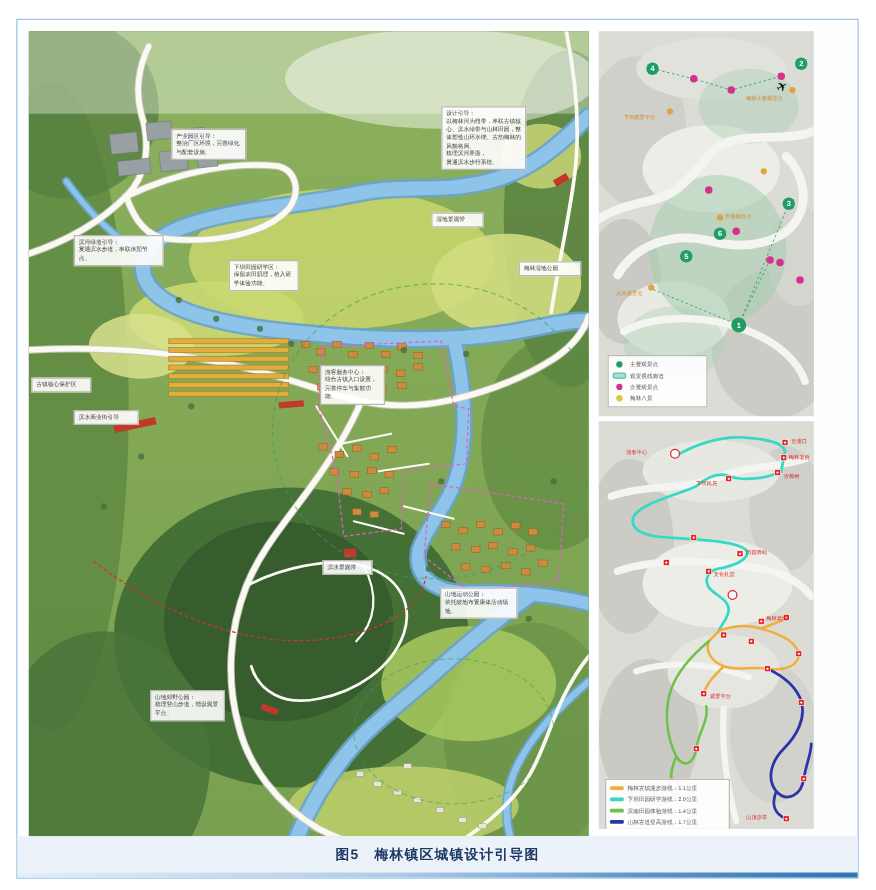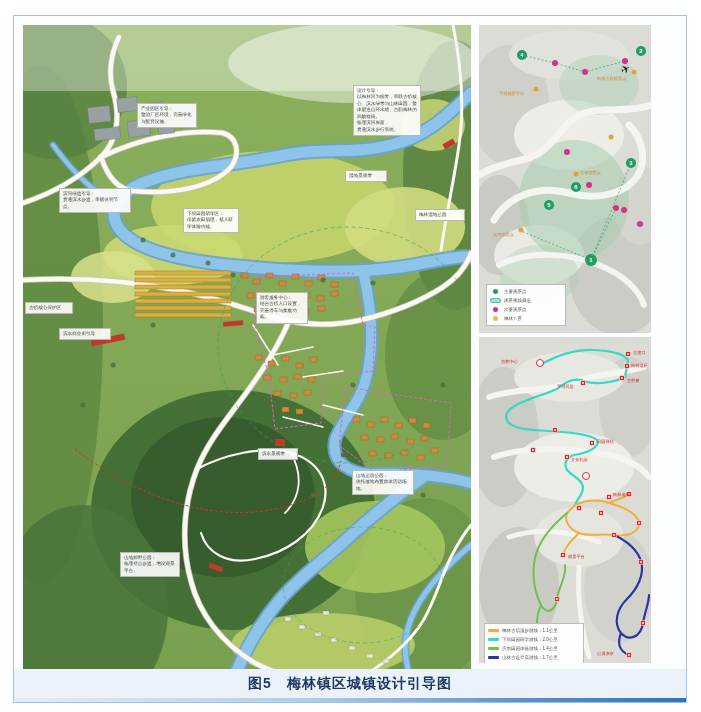--- a/index.html
+++ b/index.html
@@ -25,21 +25,21 @@
   .legend-row .lbl{font-size:4.5px;color:#555;white-space:nowrap;}
   .dot{width:5px;height:5px;border-radius:50%;}
   .dot.g{background:#1E9E63;}  .dot.m{background:#D6308C;}  .dot.y{background:#E3C23C;}
   .swline{width:11px;height:3px;border-radius:2px;}
   .swline.teal-l{background:#9FE2D5;border:.5px solid #5BBFAE;}
   .route-sw{width:12px;height:2.5px;border-radius:1px;}
   .route-sw.c0{background:#EFAF3C;} .route-sw.c1{background:#35D9C5;}
   .route-sw.c2{background:#6CC24A;} .route-sw.c3{background:#2C35A8;}
   .caption-strip{position:absolute;left:0;right:0;top:653px;bottom:4px;background:#EBF2FA;
        display:flex;align-items:center;justify-content:center;}
-  .caption{font-size:14px;font-weight:bold;color:#1F3864;letter-spacing:1px;}
+  .caption{font-size:11px;font-weight:bold;color:#1F3864;letter-spacing:1px;}
   .bottom-bar{position:absolute;left:0;right:0;bottom:0;height:4px;
        background:linear-gradient(90deg,#E4EEF8 0%,#AECBE8 45%,#5B93C9 75%,#2E74B5 100%);}
   .plane{position:absolute;font-size:11px;color:#1a1a1a;transform:rotate(-28deg);z-index:7;}
 </style>
 </head>
 <body>
 
 <div class="page">
   <div class="frame">
 

